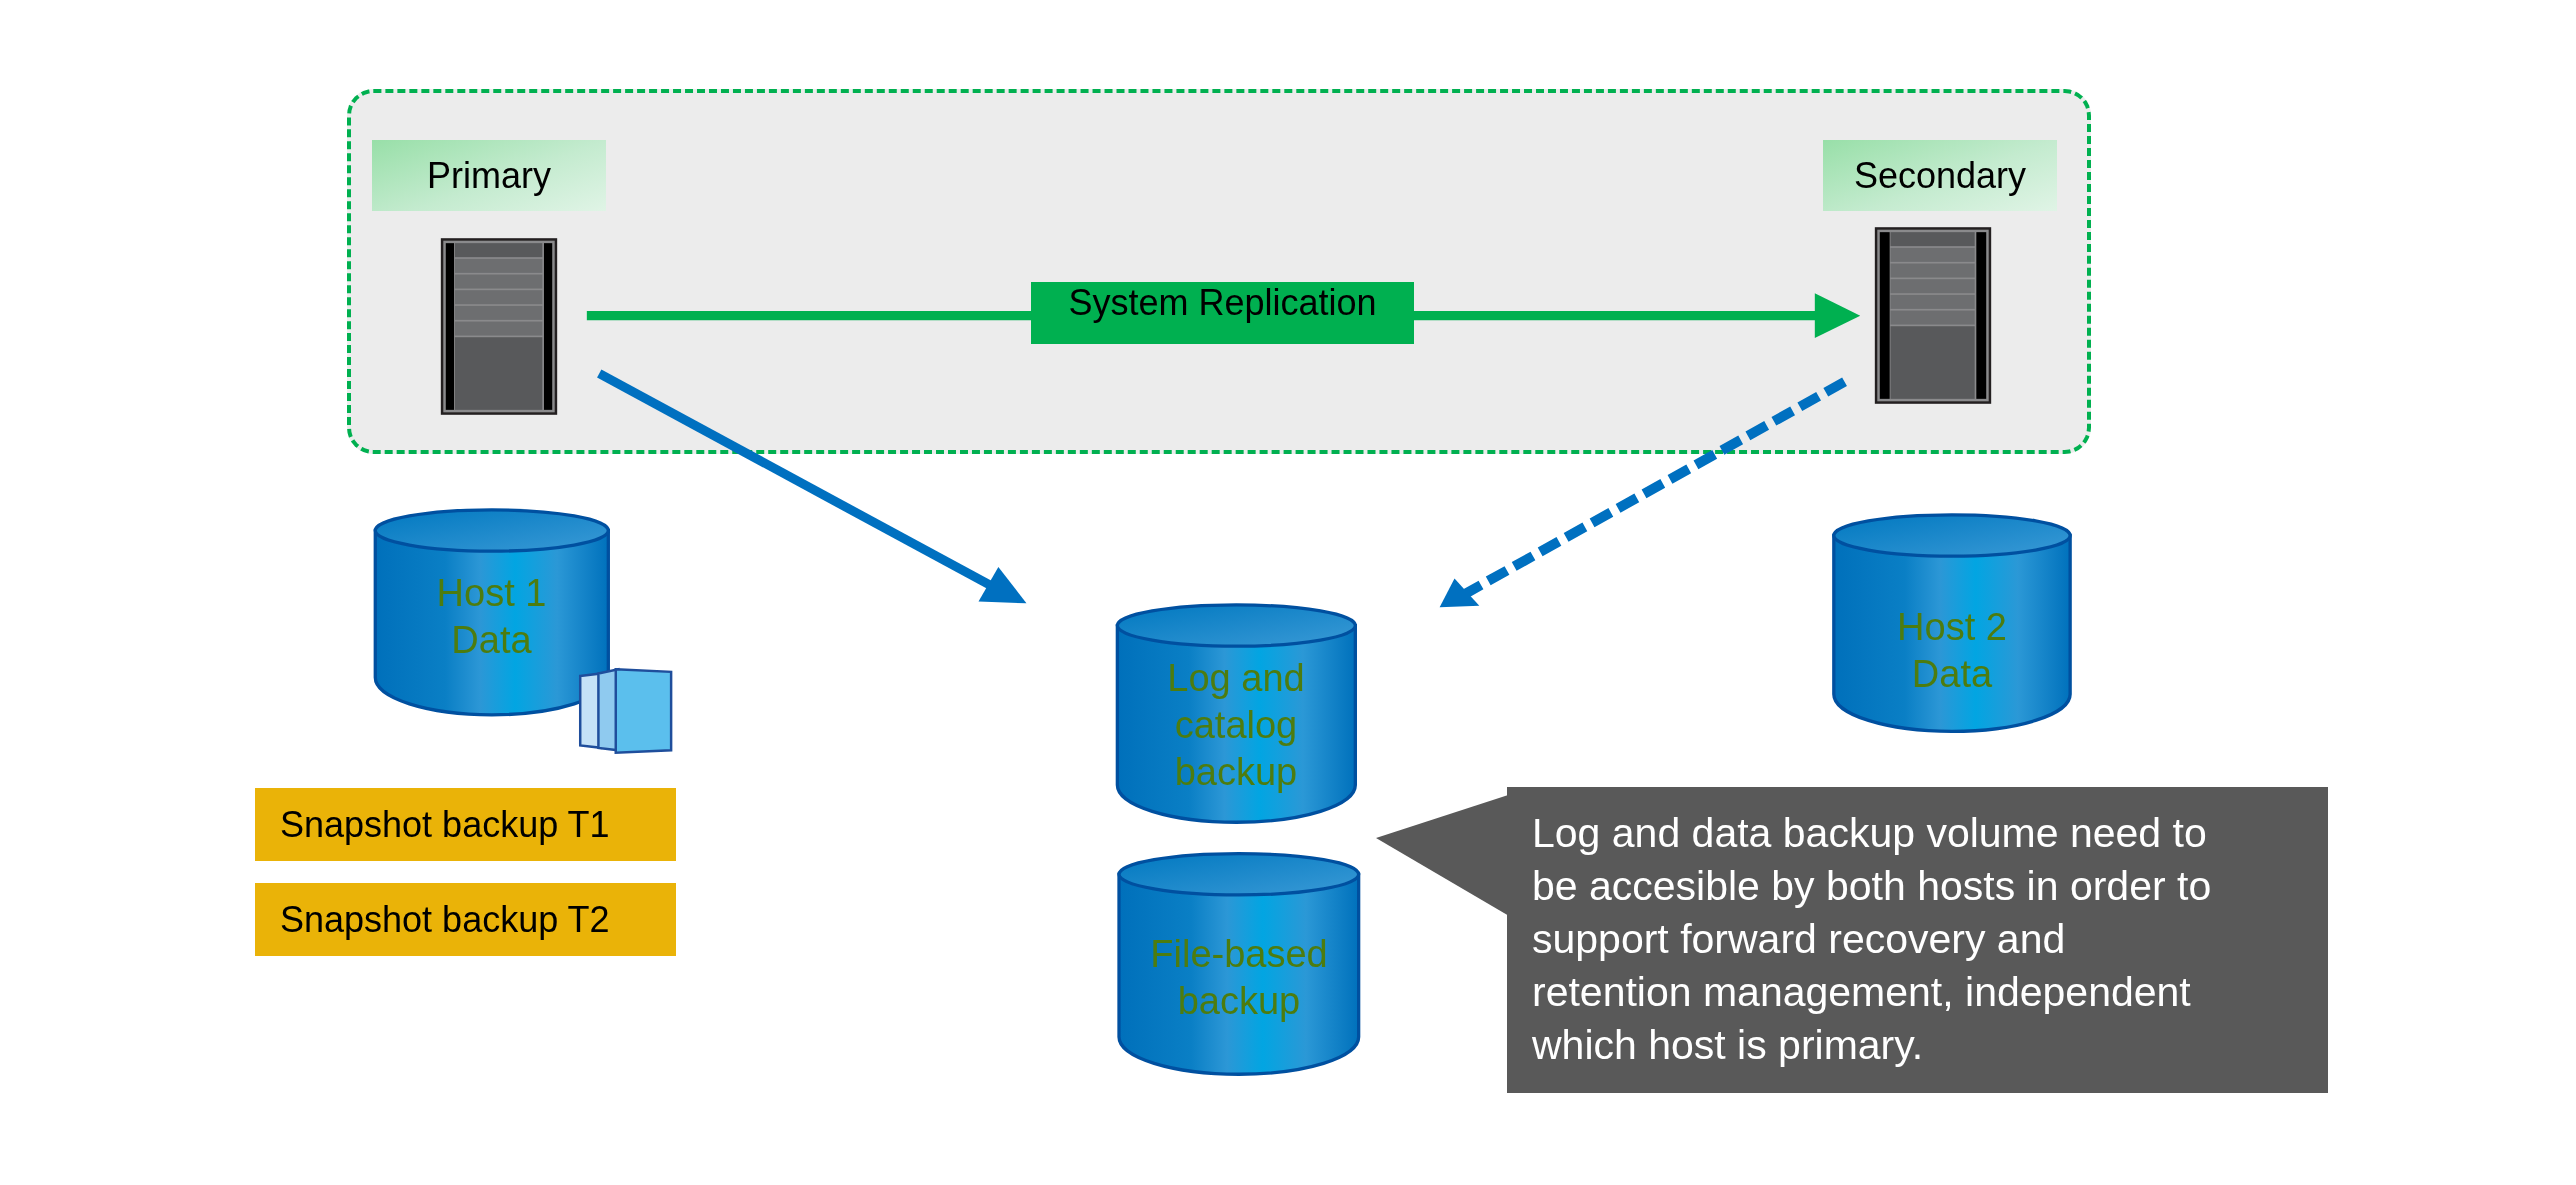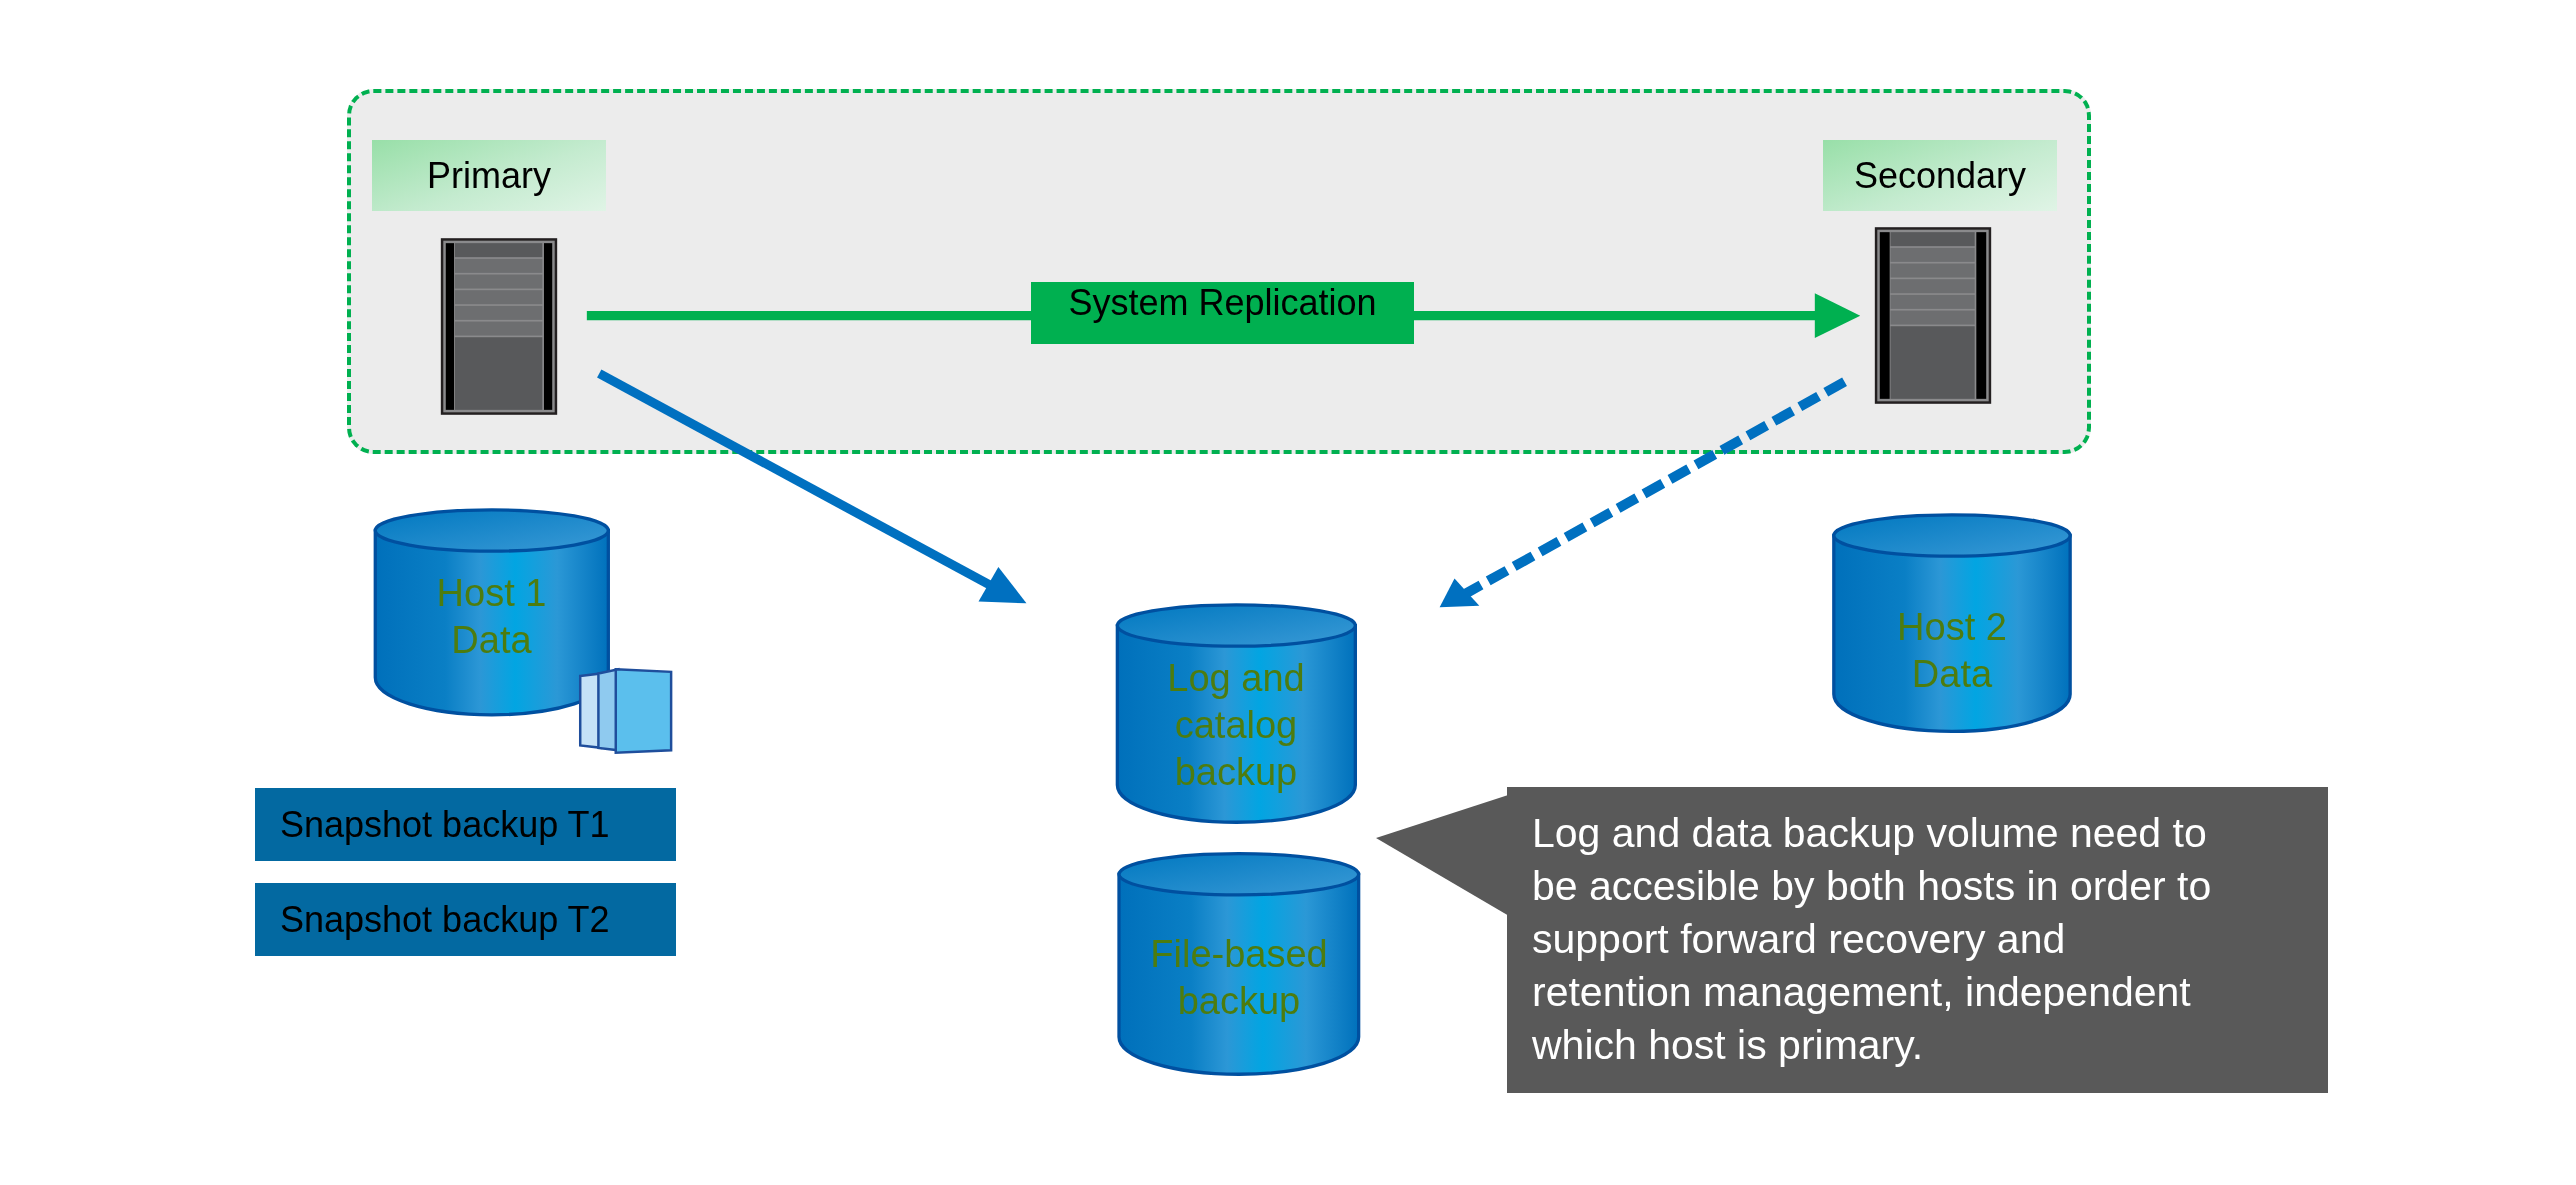--- a/index.html
+++ b/index.html
@@ -9,21 +9,21 @@
   #group-box { left:347px; top:89px; width:1744px; height:365px;
                background:#ececec; border:4.1px dashed #00b050; border-radius:26.4px;
                box-sizing:border-box; }
   .role-label { height:71px; width:234px; display:flex; align-items:center; justify-content:center;
                 background:linear-gradient(160deg,#98dfa8 0%,#c4ebcf 55%,#e0f4e6 100%);
                 color:#000; font-size:36px; }
   .server { width:118px; height:179px; }
   #repl-label { left:1031px; top:282px; width:383px; height:62px; background:#00b050;
                 color:#000000; font-size:36px; display:flex; align-items:flex-start; justify-content:center; }
   .cyl-text { color:#4d7c0f; text-align:center; font-size:38px; line-height:47px; }
-  .snap { left:255px; width:421px; height:73px; background:#0369a1; color:#000;
+  .snap { left:255px; width:421px; height:73px; background:#eab308; color:#000;
           font-size:36px; display:flex; align-items:center; padding-left:25px; box-sizing:border-box; }
   #note-box { left:1507px; top:787px; width:821px; height:306px; background:#595959;
               color:#fff; font-size:41px; line-height:53px; padding:20px 25px; box-sizing:border-box; }
   #overlay { left:0; top:0; width:2576px; height:1185px; pointer-events:none; }
 </style>
 </head>
 <body>
 
 <div id="group-box" class="abs"></div>
 

